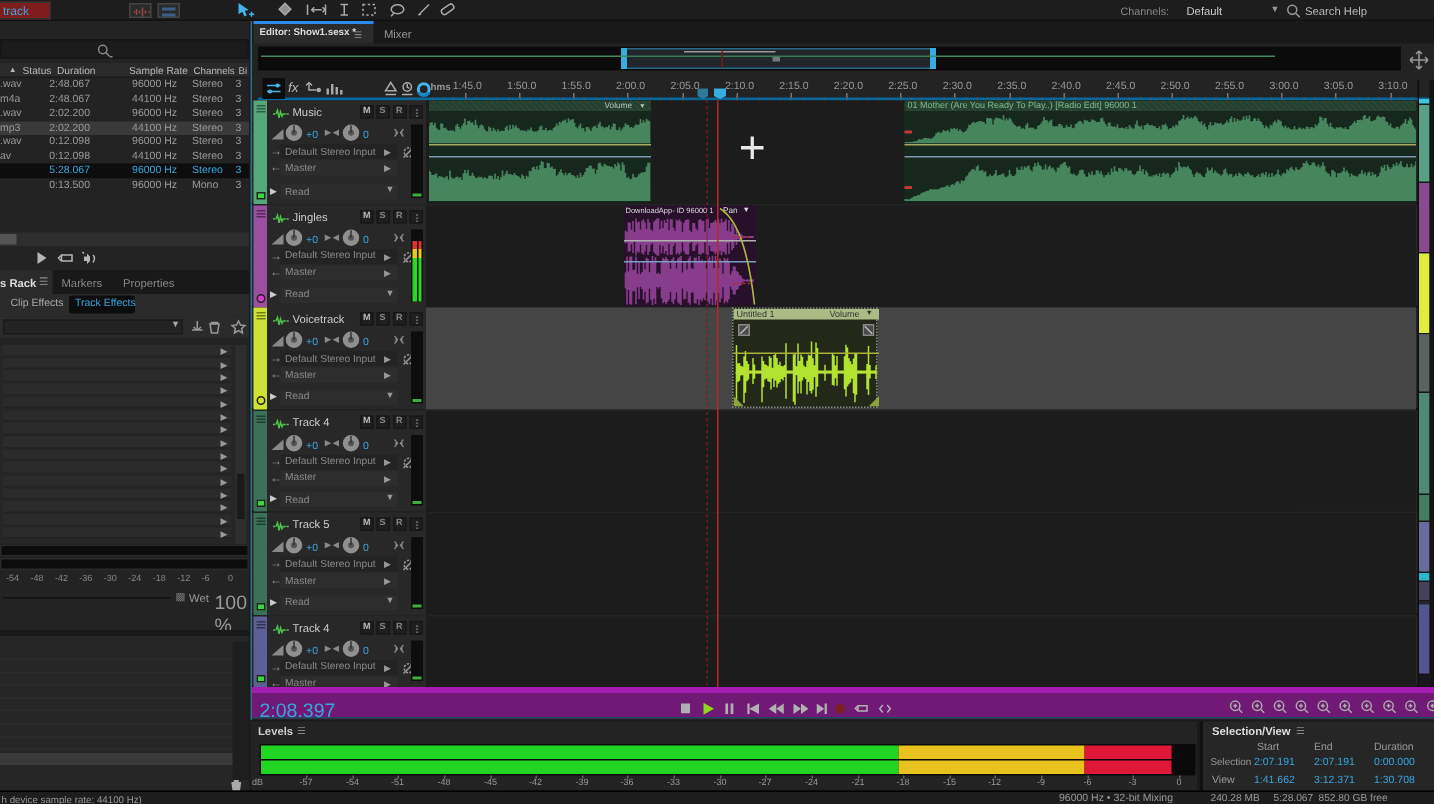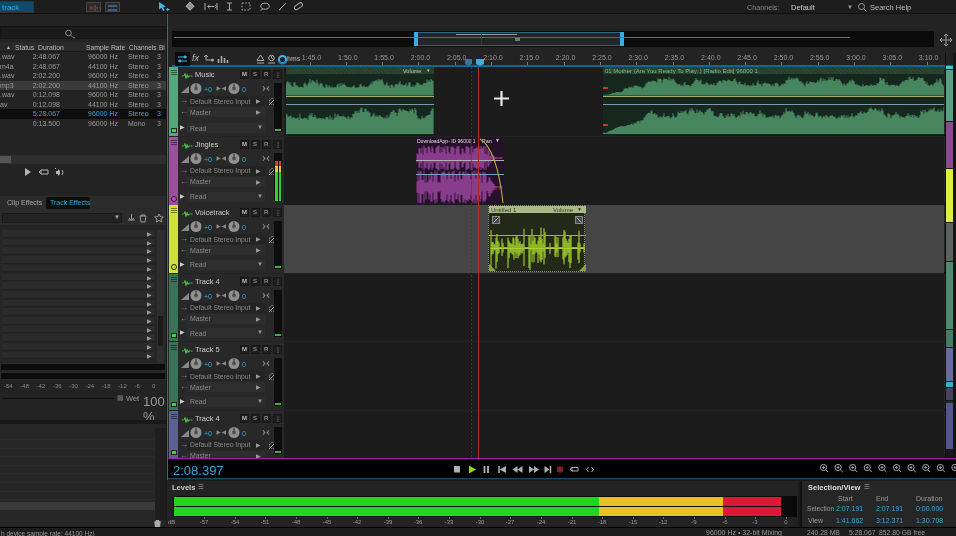--- a/index.html
+++ b/index.html
@@ -2,21 +2,21 @@
 <html><head><meta charset="utf-8"><style>
 *{margin:0;padding:0;box-sizing:border-box}
 html,body{width:956px;height:536px;overflow:hidden;background:#1a1a1a}
 body{font-family:"Liberation Sans",sans-serif;-webkit-font-smoothing:antialiased}
 #app{position:relative;width:956px;height:536px;background:#1a1a1a;overflow:hidden}
 .abs{position:absolute}
 .blue{color:#38a6dc}
 </style></head><body>
 <div id="app">
     <div class="abs" style="left:0;top:0;width:956px;height:14px;background:#1d1d1d;border-bottom:1px solid #111">
-      <div class="abs" style="left:0;top:1px;width:34px;height:12px;background:#0c4a6e;border:1px solid #333;border-left:none">
+      <div class="abs" style="left:0;top:1px;width:34px;height:12px;background:#7f1d1d;border:1px solid #333;border-left:none">
         <span class="abs blue" style="left:2px;top:1px;font-size:8px">track</span>
       </div>
       <div class="abs" style="left:86px;top:2px;width:15px;height:10px;background:#2a2a2a;border:1px solid #444">
         <svg class="abs" style="left:1px;top:1px" width="12" height="8">
           <path d="M1 4h1M3 2v4M5 3v2M7 1v6M9 3v2M11 4h1" stroke="#a04545"></path>
         </svg>
       </div>
       <div class="abs" style="left:105px;top:2px;width:15px;height:10px;background:#2a2a2a;border:1px solid #444">
         <div class="abs" style="left:2px;top:2px;width:9px;height:2px;background:#3a5f88"></div>
         <div class="abs" style="left:2px;top:6px;width:9px;height:2px;background:#3a5f88"></div>
@@ -118,20 +118,27 @@
       </div>
       <div class="abs" style="left:0;top:141px;width:166px;height:9px;background:#2e2e2e">
         <div class="abs" style="left:0;top:1px;width:11px;height:7px;background:#555"></div>
       </div>
       <svg class="abs" style="left:18px;top:152px" width="60" height="12" viewBox="0 0 60 12">
 <path d="M7 2 L13 6 L7 10 Z" fill="#b5b5b5"></path>
 <path d="M23 4 h7 v4 h-7 z M23 4 l-2 2 2 2" fill="none" stroke="#b5b5b5"></path>
 <path d="M40 3 l2 2 v3 l-2 2 M38 5 h2 v3 h-2 z" fill="#b5b5b5" stroke="none"></path>
 <path d="M44 4 q2 2 0 5 M37 2 l1 1" stroke="#b5b5b5" fill="none"></path>
 </svg>
+      <div class="abs" style="left:0;top:166px;width:166px;height:16px;background:#191919">
+        <div class="abs" style="left:0;top:0;width:35px;height:16px;background:#2b2b2b"></div>
+        <span class="abs" style="left:0px;top:4px;font-size:7.5px;color:#ddd;font-weight:bold">s Rack</span>
+        <span class="abs" style="left:26px;top:4px;font-size:7px;color:#888">☰</span>
+        <span class="abs" style="left:41px;top:4px;font-size:7.5px;color:#888">Markers</span>
+        <span class="abs" style="left:82px;top:4px;font-size:7.5px;color:#888">Properties</span>
+      </div>
       <div class="abs" style="left:0;top:182px;width:166px;height:15px;background:#2b2b2b">
         <span class="abs" style="left:7px;top:3px;font-size:7px;color:#aaa">Clip Effects</span>
         <div class="abs" style="left:46px;top:1px;width:44px;height:12px;background:#0d0d0d;border-radius:2px"></div>
         <span class="abs blue" style="left:50px;top:3px;font-size:7px">Track Effects</span>
       </div>
       <div class="abs" style="left:0;top:197px;width:166px;height:14px;background:#2b2b2b">
         <div class="abs" style="left:2px;top:2px;width:120px;height:10px;background:#232323;border:1px solid #1a1a1a"></div>
         <span class="abs" style="left:114px;top:3px;font-size:6px;color:#aaa">▼</span>
         <svg class="abs" style="left:126px;top:2px" width="40" height="10" viewBox="0 0 40 10">
 <path d="M2 7 h7 M3 5 l2.5 2 2.5-2 M5.5 1 v5" stroke="#999" fill="none"></path>
@@ -203,20 +210,26 @@
         <div class="abs" style="left:0;top:68.2px;width:156px;height:8px;border-bottom:1px solid #2b2b2b"></div>
         <div class="abs" style="left:0;top:76.8px;width:156px;height:8px;border-bottom:1px solid #2b2b2b"></div>
         <div class="abs" style="left:0;top:78px;width:156px;height:8px;background:#3a3a3a"></div>
         <div class="abs" style="left:155px;top:4px;width:11px;height:92px;background:#1e1e1e"></div>
         <svg class="abs" style="left:152px;top:94px" width="11" height="11" viewBox="0 0 10 10">
           <path d="M2 3 h6 l-.8 6 h-4.4 z M3.5 3 v-1.2 h3 v1.2" fill="#aaa"></path>
         </svg>
       </div>
     </div>
     <div class="abs" style="left:167px;top:14px;width:789px;height:466px;background:#232323;border-left:1px solid #2d6e8e">
+      <div class="abs" style="left:0;top:0;width:789px;height:15px;background:#191919">
+        <div class="abs" style="left:1px;top:0;width:80px;height:15px;background:#2b2b2b;border-top:2px solid #2d8ceb"></div>
+        <span class="abs" style="left:5px;top:4px;font-size:6.5px;color:#ddd;font-weight:bold">Editor: Show1.sesx *</span>
+        <span class="abs" style="left:68px;top:4.5px;font-size:6px;color:#999">☰</span>
+        <span class="abs" style="left:88px;top:4px;font-size:7.5px;color:#999">Mixer</span>
+      </div>
       <div class="abs" style="left:4px;top:17px;width:762px;height:16px;background:#0b0b0b">
         <div class="abs" style="left:2px;top:6px;width:676px;height:1px;background:#3f8a5f"></div>
         <div class="abs" style="left:242px;top:1px;width:210px;height:14px;background:#20262a;border-top:1px solid #2a6a84;border-bottom:1px solid #2a6a84"></div>
         <div class="abs" style="left:242px;top:1px;width:4px;height:14px;background:#38aee0"></div>
         <div class="abs" style="left:448px;top:1px;width:4px;height:14px;background:#38aee0"></div>
         <div class="abs" style="left:242px;top:6px;width:210px;height:1px;background:#3f8a5f;opacity:.85"></div>
         <div class="abs" style="left:284px;top:2.5px;width:61px;height:1px;background:#9a9a9a"></div>
         <div class="abs" style="left:309px;top:2px;width:1px;height:12px;background:#7a1818"></div>
         <div class="abs" style="left:343px;top:7px;width:5px;height:3px;background:#777"></div>
       </div>
@@ -806,21 +819,21 @@
       <div class="abs" style="left:777.5px;top:209px;width:7px;height:39px;background:#5c635e;border-bottom:1px solid #15151a;box-sizing:border-box"></div>
       <div class="abs" style="left:777.5px;top:248px;width:7px;height:68px;background:#4f8a72;border-bottom:1px solid #15151a;box-sizing:border-box"></div>
       <div class="abs" style="left:777.5px;top:316px;width:7px;height:18px;background:#437b63;border-bottom:1px solid #15151a;box-sizing:border-box"></div>
       <div class="abs" style="left:777.5px;top:334px;width:7px;height:34px;background:#686b9e;border-bottom:1px solid #15151a;box-sizing:border-box"></div>
       <div class="abs" style="left:777.5px;top:368px;width:7px;height:6px;background:#2bb8cc;border-bottom:1px solid #15151a;box-sizing:border-box"></div>
       <div class="abs" style="left:777.5px;top:374px;width:7px;height:13px;background:#474060;border-bottom:1px solid #15151a;box-sizing:border-box"></div>
       <div class="abs" style="left:777.5px;top:389px;width:7px;height:47px;background:#53568e;border-bottom:1px solid #15151a;box-sizing:border-box"></div>
       <div class="abs" style="left:777.5px;top:436px;width:7px;height:8px;background:#18181c;border-bottom:1px solid #15151a;box-sizing:border-box"></div>
       <div class="abs" style="left:776.5px;top:39px;width:1px;height:405px;background:#0d0d0d"></div>
       <div class="abs" style="left:784.5px;top:39px;width:4.5px;height:405px;background:#141414"></div>
-      <div class="abs" style="left:0;top:444px;width:789px;height:21px;background:#000000;border-top:1px solid #a21caf;border-bottom:1px solid #1d4a5e">
+      <div class="abs" style="left:0;top:444px;width:789px;height:21px;background:#701a75;border-top:4px solid #a21caf;border-bottom:1px solid #1d4a5e">
         <span class="abs blue" style="left:5px;top:4px;font-size:13px">2:08.397</span>
         <svg class="abs" style="left:283px;top:4px" width="150" height="13" viewBox="0 0 150 13">
 <rect x="3" y="3" width="6" height="6.5" fill="#b0b0b0"></rect>
 <path d="M18 2.5l7 4-7 4z" fill="#8fd820"></path>
 <path d="M33.5 3v7M37 3v7" stroke="#b0b0b0" stroke-width="1.8"></path>
 <path d="M48 3v7" stroke="#b0b0b0" stroke-width="1.5"></path>
           <path d="M55 3v7l-6.5-3.5z" fill="#b0b0b0"></path>
 <path d="M66.5 3v7l-5-3.5zM71.5 3v7l-5-3.5z" fill="#b0b0b0"></path>
 <path d="M78 3v7l5-3.5zM83 3v7l5-3.5z" fill="#b0b0b0"></path>
 <path d="M93.5 3v7l5-3.5z" fill="#b0b0b0"></path>

